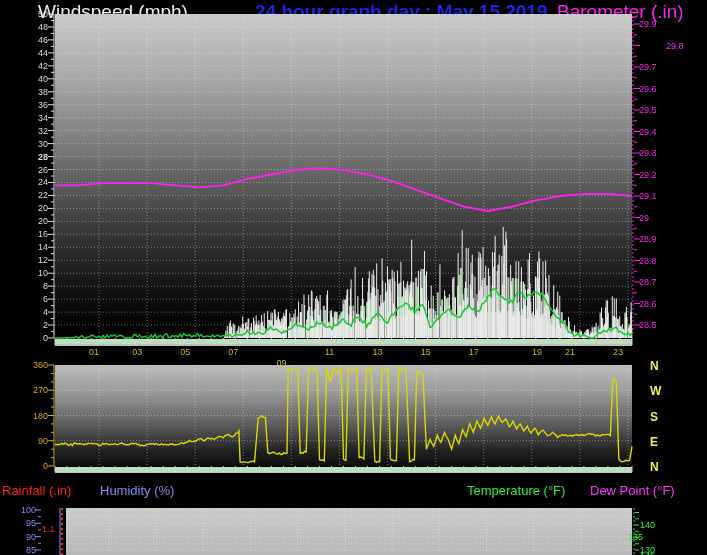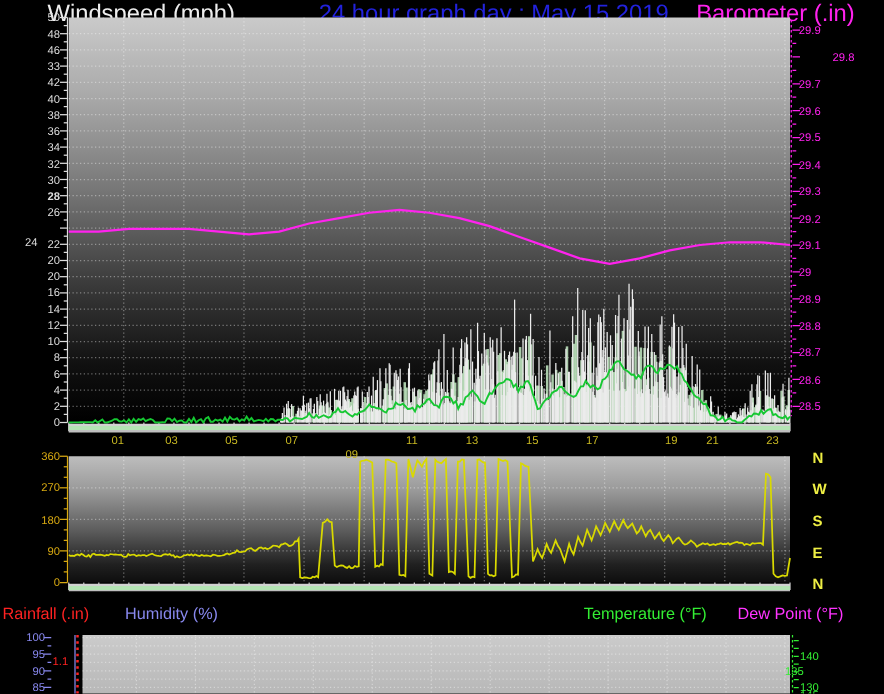--- a/index.html
+++ b/index.html
@@ -18,21 +18,21 @@
   .axl{position:absolute;font-size:9px;line-height:10px;white-space:nowrap;}
   .ftr{position:absolute;top:483px;font-size:13px;white-space:nowrap;}
   .letter{position:absolute;font-size:12px;font-weight:bold;}
 </style>
 </head>
 <body>
 
 <div id="stage">
 
   <span class="hdr" id="h-wind" style="left: 38px; color: rgb(238, 238, 238);">Windspeed (mph)</span>
-  <span class="hdr" id="h-title" style="left: 255px; color: rgb(34, 34, 221);">24 hour graph day : May 15 2019</span>
+  <span class="hdr" id="h-title" style="left: 255px; color: rgb(34, 34, 221); font-weight: bold;">24 hour graph day : May 15 2019</span>
   <span class="hdr" id="h-baro" style="left: 557px; color: rgb(255, 34, 238);">Barometer (.in)</span>
 
   <div class="plot" id="plot1">
     <svg id="svg1" width="577" height="324" viewBox="0 0 577 324">
         <line x1="0" y1="311.04" x2="577" y2="311.04" stroke="rgba(255,255,255,0.38)" stroke-width="1" stroke-dasharray="1,2"></line>
         <line x1="0" y1="298.08" x2="577" y2="298.08" stroke="rgba(255,255,255,0.38)" stroke-width="1" stroke-dasharray="1,2"></line>
         <line x1="0" y1="285.12" x2="577" y2="285.12" stroke="rgba(255,255,255,0.38)" stroke-width="1" stroke-dasharray="1,2"></line>
         <line x1="0" y1="272.15999999999997" x2="577" y2="272.15999999999997" stroke="rgba(255,255,255,0.38)" stroke-width="1" stroke-dasharray="1,2"></line>
         <line x1="0" y1="259.2" x2="577" y2="259.2" stroke="rgba(255,255,255,0.38)" stroke-width="1" stroke-dasharray="1,2"></line>
         <line x1="0" y1="246.24" x2="577" y2="246.24" stroke="rgba(255,255,255,0.38)" stroke-width="1" stroke-dasharray="1,2"></line>
@@ -1039,31 +1039,31 @@
         <line x1="569" y1="35.75" x2="573" y2="35.75" stroke="#33ee33" stroke-width="1"></line>
         <line x1="569" y1="42" x2="573" y2="42" stroke="#33ee33" stroke-width="1"></line>
         <line x1="569" y1="48.25" x2="573" y2="48.25" stroke="#33ee33" stroke-width="1"></line>
       </svg>
   </div>
 
   <div id="labels">
       <div class="axl" style="left: 20px; top: 9px; color: rgb(221, 221, 221); width: 28px; text-align: right;">50</div>
       <div class="axl" style="left: 20px; top: 21.96px; color: rgb(221, 221, 221); width: 28px; text-align: right;">48</div>
       <div class="axl" style="left: 20px; top: 34.92px; color: rgb(221, 221, 221); width: 28px; text-align: right;">46</div>
-      <div class="axl" style="left: 20px; top: 47.88px; color: rgb(221, 221, 221); width: 28px; text-align: right;">33</div>
+      <div class="axl" style="left: 20px; top: 47.88px; color: rgb(221, 221, 221); width: 28px; text-align: right;">44</div>
       <div class="axl" style="left: 20px; top: 60.84px; color: rgb(221, 221, 221); width: 28px; text-align: right;">42</div>
       <div class="axl" style="left: 20px; top: 73.8px; color: rgb(221, 221, 221); width: 28px; text-align: right;">40</div>
       <div class="axl" style="left: 20px; top: 86.76px; color: rgb(221, 221, 221); width: 28px; text-align: right;">38</div>
       <div class="axl" style="left: 20px; top: 99.72px; color: rgb(221, 221, 221); width: 28px; text-align: right;">36</div>
       <div class="axl" style="left: 20px; top: 112.68px; color: rgb(221, 221, 221); width: 28px; text-align: right;">34</div>
       <div class="axl" style="left: 20px; top: 125.64px; color: rgb(221, 221, 221); width: 28px; text-align: right;">32</div>
       <div class="axl" style="left: 20px; top: 138.6px; color: rgb(221, 221, 221); width: 28px; text-align: right;">30</div>
       <div class="axl" style="left: 20px; top: 151.56px; color: rgb(221, 221, 221); width: 28px; text-align: right; font-weight: bold;">28</div>
       <div class="axl" style="left: 20px; top: 164.52px; color: rgb(221, 221, 221); width: 28px; text-align: right;">26</div>
-      <div class="axl" style="left: 20px; top: 177.48px; color: rgb(221, 221, 221); width: 28px;  margin-top: 12px;">24</div>
+      <div class="axl" style="left: 20px; top: 177.48px; color: rgb(221, 221, 221); width: 28px; text-align: right;">24</div>
       <div class="axl" style="left: 20px; top: 190.44px; color: rgb(221, 221, 221); width: 28px; text-align: right;">22</div>
       <div class="axl" style="left: 20px; top: 203.4px; color: rgb(221, 221, 221); width: 28px; text-align: right;">20</div>
       <div class="axl" style="left: 20px; top: 216.36px; color: rgb(221, 221, 221); width: 28px; text-align: right;">20</div>
       <div class="axl" style="left: 20px; top: 229.32px; color: rgb(221, 221, 221); width: 28px; text-align: right;">16</div>
       <div class="axl" style="left: 20px; top: 242.28px; color: rgb(221, 221, 221); width: 28px; text-align: right;">14</div>
       <div class="axl" style="left: 20px; top: 255.24px; color: rgb(221, 221, 221); width: 28px; text-align: right;">12</div>
       <div class="axl" style="left: 20px; top: 268.2px; color: rgb(221, 221, 221); width: 28px; text-align: right;">10</div>
       <div class="axl" style="left: 20px; top: 281.16px; color: rgb(221, 221, 221); width: 28px; text-align: right;">8</div>
       <div class="axl" style="left: 20px; top: 294.12px; color: rgb(221, 221, 221); width: 28px; text-align: right;">6</div>
       <div class="axl" style="left: 20px; top: 307.08px; color: rgb(221, 221, 221); width: 28px; text-align: right;">4</div>

